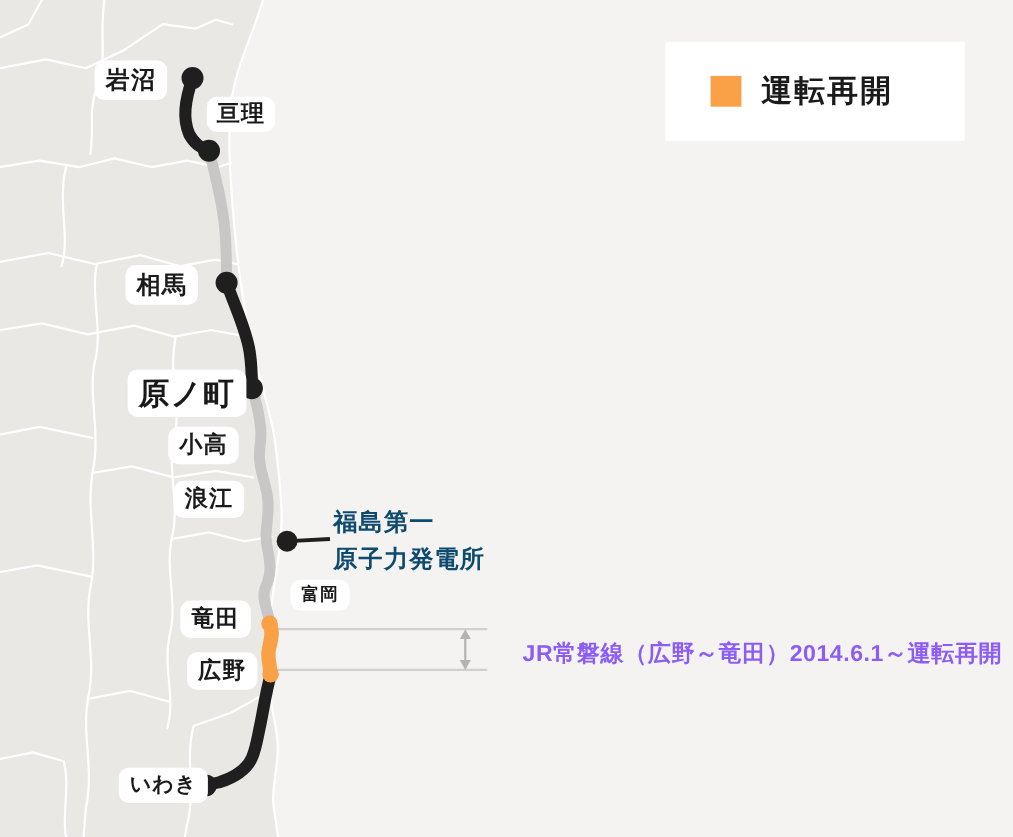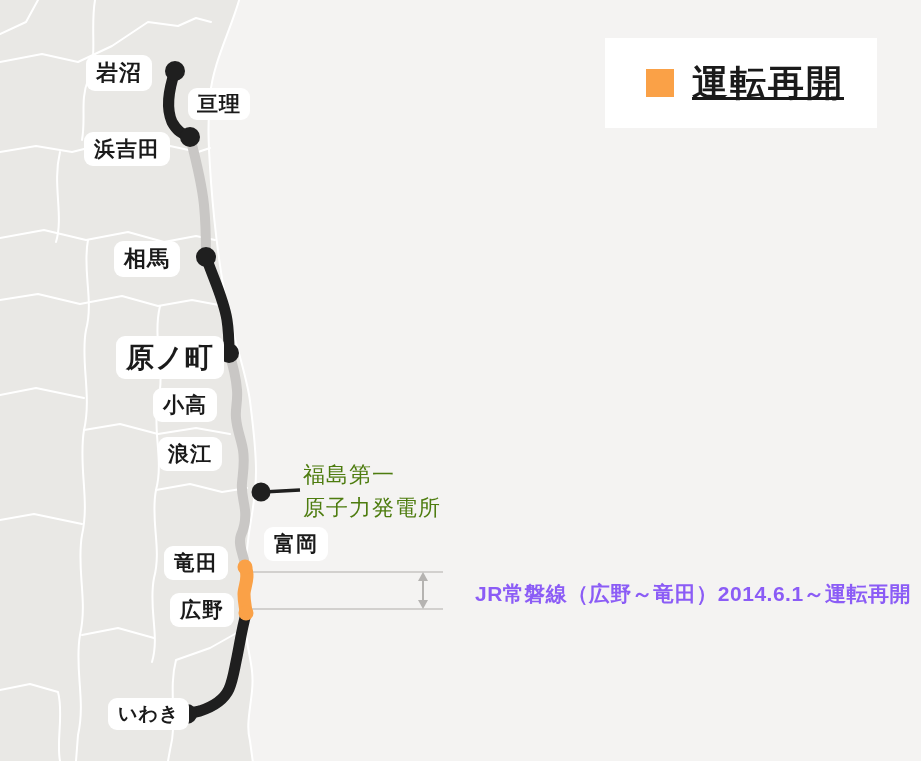--- a/index.html
+++ b/index.html
@@ -8,34 +8,34 @@
     font-family:"Liberation Sans","DejaVu Sans",sans-serif;
     background:#f4f3f2;
   }
   #map-svg{position:absolute;left:0;top:0;}
   .label{
     position:absolute;background:#ffffff;color:#1a1a1a;
     font-weight:700;letter-spacing:1px;line-height:1.25;
     padding:4px 10px;border-radius:9px;white-space:nowrap;
   }
   .plant-label{
-    position:absolute;color:#4d7c0f;font-weight:400;font-size:22px;
+    position:absolute;color:#0c4a6e;font-weight:700;font-size:22px;
     line-height:33px;letter-spacing:1px;white-space:nowrap;
   }
   .legend{
     position:absolute;left:605px;top:38px;width:272px;height:90px;
     background:#ffffff;display:flex;align-items:center;
   }
   .legend .swatch{
     width:28px;height:28px;background:#FAA147;margin-left:41px;
     display:inline-block;flex:0 0 auto;
   }
   .legend .legend-text{
-    color:#1a1a1a;font-weight:700;font-size:36px;letter-spacing:2px;
-    margin-left:18px;white-space:nowrap;text-decoration:underline;
+    color:#1a1a1a;font-weight:700;font-size:28px;letter-spacing:2px;
+    margin-left:18px;white-space:nowrap;
   }
   .annotation-text{
     position:absolute;left:475px;top:580px;color:#8b5cf6;
     font-weight:700;font-size:21px;letter-spacing:0.5px;white-space:nowrap;
   }
   .credit{
     position:absolute;left:727px;top:715px;color:#4f4f4f;
     font-weight:700;font-size:19px;letter-spacing:1px;white-space:nowrap;
   }
 </style>
@@ -127,26 +127,25 @@
     </g>
 
     <g>
       <line x1="263" y1="492" x2="300" y2="490" stroke="#1f1f1f" stroke-width="3.5"></line>
       <circle cx="261" cy="492" r="9.5" fill="#1f1f1f"></circle>
     </g>
   </svg>
 
   <div class="label" style="left:86px;top:55px;font-size:22px">岩沼</div>
   <div class="label" style="left:188px;top:88px;font-size:21px;padding:3px 9px">亘理</div>
-  <div class="label" style="left:84px;top:132px;font-size:21px">浜吉田</div>
   <div class="label" style="left:114px;top:241px;font-size:22px">相馬</div>
   <div class="label" style="left:116px;top:336px;font-size:28px">原ノ町</div>
   <div class="label" style="left:153px;top:388px;font-size:21px">小高</div>
   <div class="label" style="left:158px;top:437px;font-size:21px">浪江</div>
-  <div class="label" style="left:264px;top:527px;font-size:21px">富岡</div>
+  <div class="label" style="left:264px;top:527px;font-size:16px">富岡</div>
   <div class="label" style="left:164px;top:546px;font-size:21px">竜田</div>
   <div class="label" style="left:170px;top:593px;font-size:21px">広野</div>
   <div class="label" style="left:108px;top:698px;font-size:19px">いわき</div>
 
   <div class="plant-label" style="left:303px;top:458px">
     <div>福島第一</div>
     <div>原子力発電所</div>
   </div>
 
   <div class="legend">

